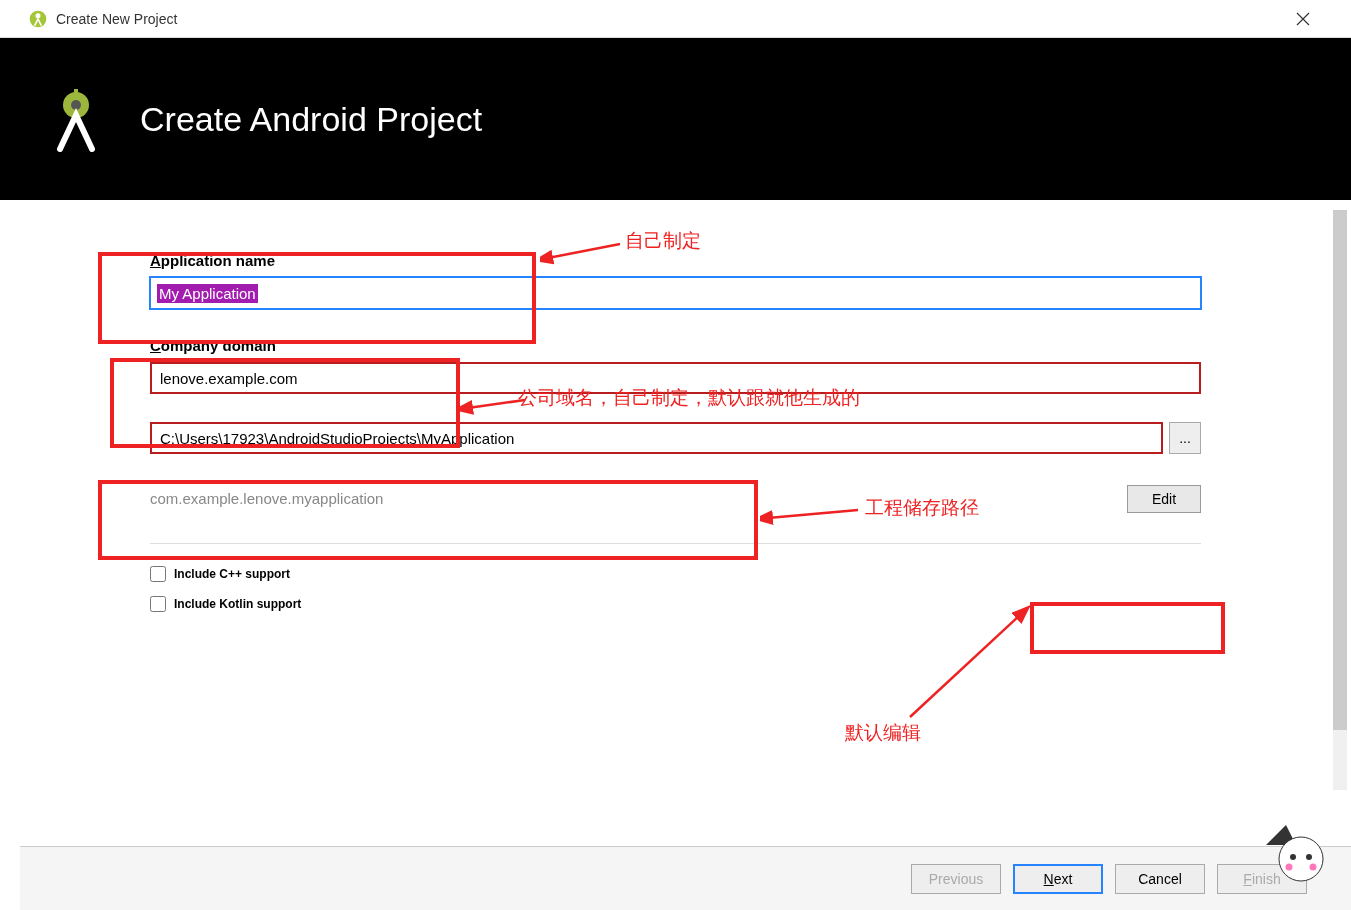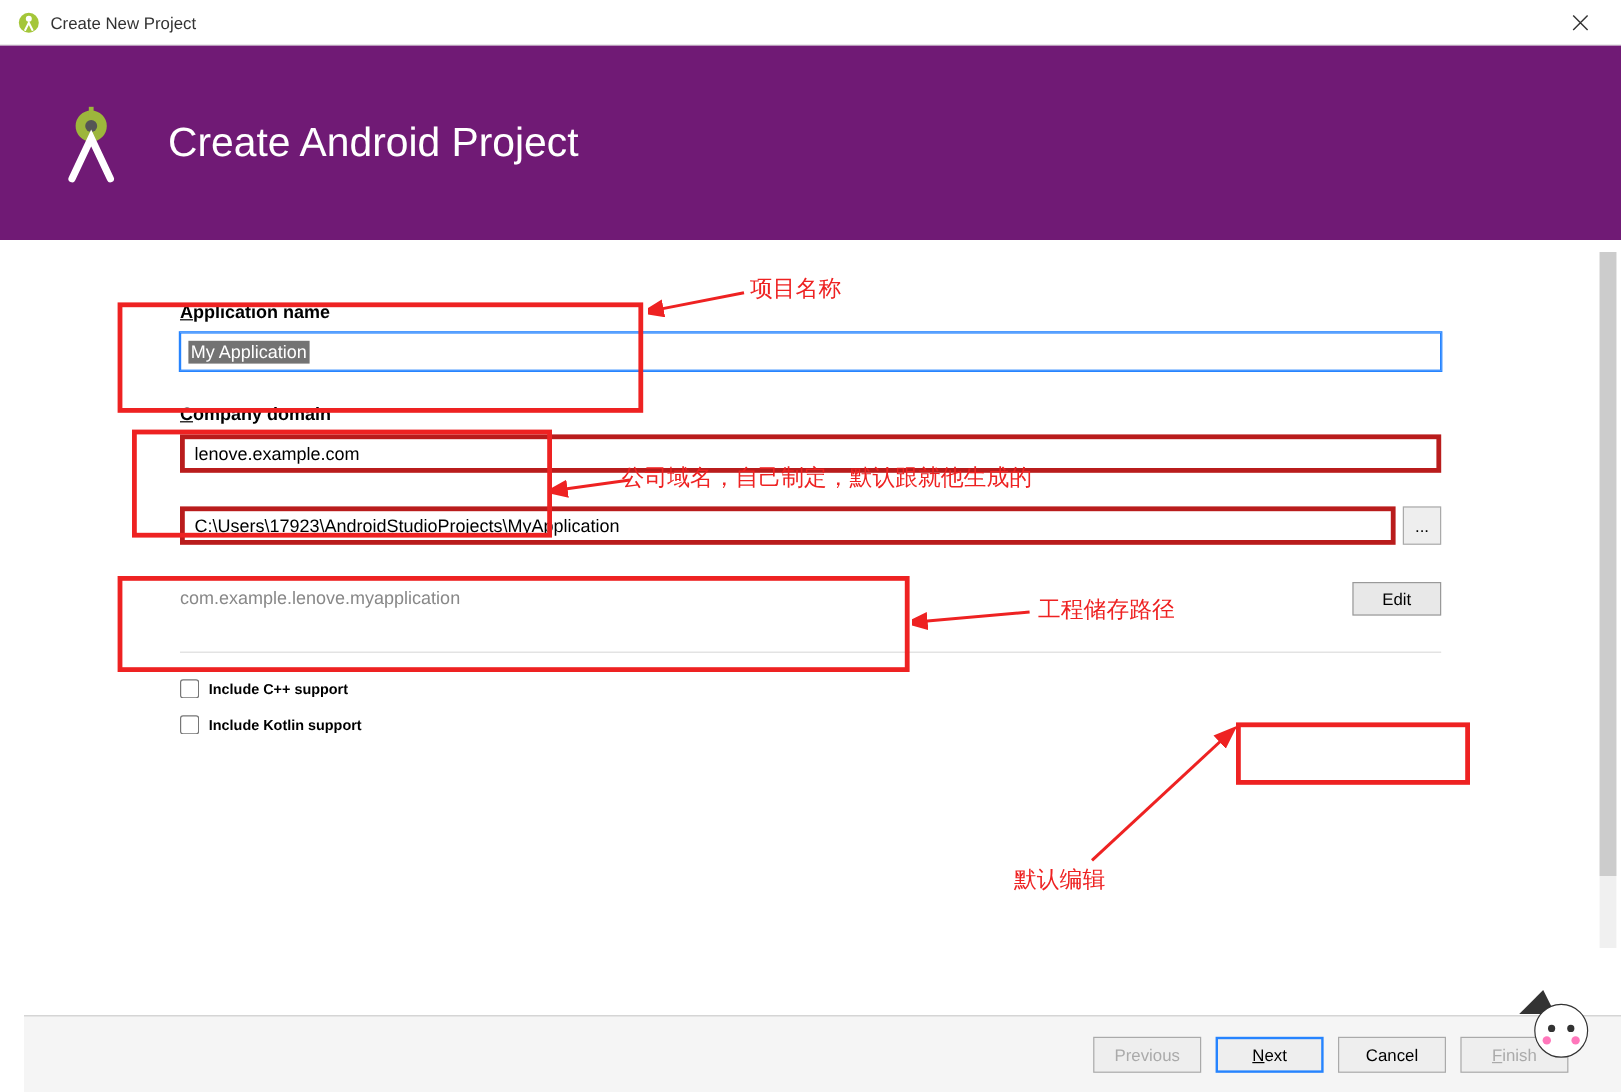--- a/index.html
+++ b/index.html
@@ -1,35 +1,35 @@
 <!DOCTYPE html>
 <html><head>
   <meta charset="utf-8">
   <style>
     * { box-sizing: border-box; margin: 0; padding: 0; }
     body { font-family: "Segoe UI", Arial, sans-serif; font-size: 13px; background: #fff; width: 1351px; height: 910px; overflow: hidden; position: relative; }
     
-    .titlebar { height: 38px; display: flex; align-items: center; padding: 0 14px; border-bottom: 1px solid #ddd; }
+    .titlebar { height: 38px; display: flex; align-items: center; padding: 0 28px; border-bottom: 1px solid #ddd; }
     .titlebar-icon { width: 20px; height: 20px; margin-right: 8px; }
     .titlebar-text { font-size: 14px; color: #333; }
     .titlebar-close { margin-left: auto; width: 40px; height: 30px; display: flex; align-items: center; justify-content: center; cursor: pointer; }
     .titlebar-close svg { width: 14px; height: 14px; }
     
-    .header { background: #701a75; height: 162px; display: flex; align-items: center; padding: 0 40px; }
+    .header { background: #000000; height: 162px; display: flex; align-items: center; padding: 0 40px; }
     .header-logo { width: 72px; height: 72px; margin-right: 28px; }
     .header-title { color: #fff; font-size: 34px; font-weight: 300; }
     
     .content { padding: 40px 150px 20px 150px; position: relative; }
     
     .field-group { margin-bottom: 28px; position: relative; margin-top: 12px; }
     .field-label { font-weight: bold; font-size: 15px; color: #000; display: block; margin-bottom: 8px; }
     .field-label .underline { text-decoration: underline; }
-    .field-input { width: 100%; height: 32px; border: 4px solid #b91c1c; padding: 4px 8px; font-size: 15px; font-family: inherit; }
+    .field-input { width: 100%; height: 32px; border: 2px solid #b91c1c; padding: 4px 8px; font-size: 15px; font-family: inherit; }
     .field-input.focused { border: 1px solid #2684ff; outline: 1px solid #2684ff; }
-    .field-input.focused .selected { background: #737373; color: #fff; }
+    .field-input.focused .selected { background: #a21caf; color: #fff; }
     
     .app-name-input { display: flex; align-items: center; padding: 4px 6px; }
     .app-name-input .selected { background: #2684ff; color: #fff; padding: 1px 2px; }
     
     .location-row { display: flex; gap: 6px; }
     .location-row .field-input { flex: 1; }
     .browse-btn { width: 32px; height: 32px; border: 1px solid #aaa; background: #eee; cursor: pointer; font-size: 14px; }
     
     .package-name-value { color: #888; font-size: 15px; padding: 8px 0px; }
     .package-row { display: flex; align-items: center; }
@@ -138,21 +138,21 @@
   <button class="footer-btn primary"><span class="underline">N</span>ext</button>
   <button class="footer-btn">Cancel</button>
   <button class="footer-btn disabled"><span class="underline">F</span>inish</button>
 </div>
 
 <div class="annotation-box" style="left:98px; top:252px; width:438px; height:92px;"></div>
 <div class="annotation-box" style="left:110px; top:358px; width:350px; height:90px;"></div>
 <div class="annotation-box" style="left:98px; top:480px; width:660px; height:80px;"></div>
 <div class="annotation-box" style="left:1030px; top:602px; width:195px; height:52px;"></div>
 
-<div class="annotation-text" style="left:625px; top:228px;">项目名称</div>
+<div class="annotation-text" style="left:625px; top:228px;">自己制定</div>
 <div class="annotation-text" style="left:518px; top:385px;">公司域名，自己制定，默认跟就他生成的</div>
 <div class="annotation-text" style="left:865px; top:495px;">工程储存路径</div>
 <div class="annotation-text" style="left:845px; top:720px;">默认编辑</div>
 
 <svg class="annotation-arrow" style="left:540px; top:236px; width:90px; height:30px;">
   <defs>
       <marker id="ah1" markerWidth="10" markerHeight="10" refX="2" refY="3" orient="auto">
         <path d="M0,0 L0,6 L8,3 z" fill="#e22"></path>
       </marker>
     </defs>

